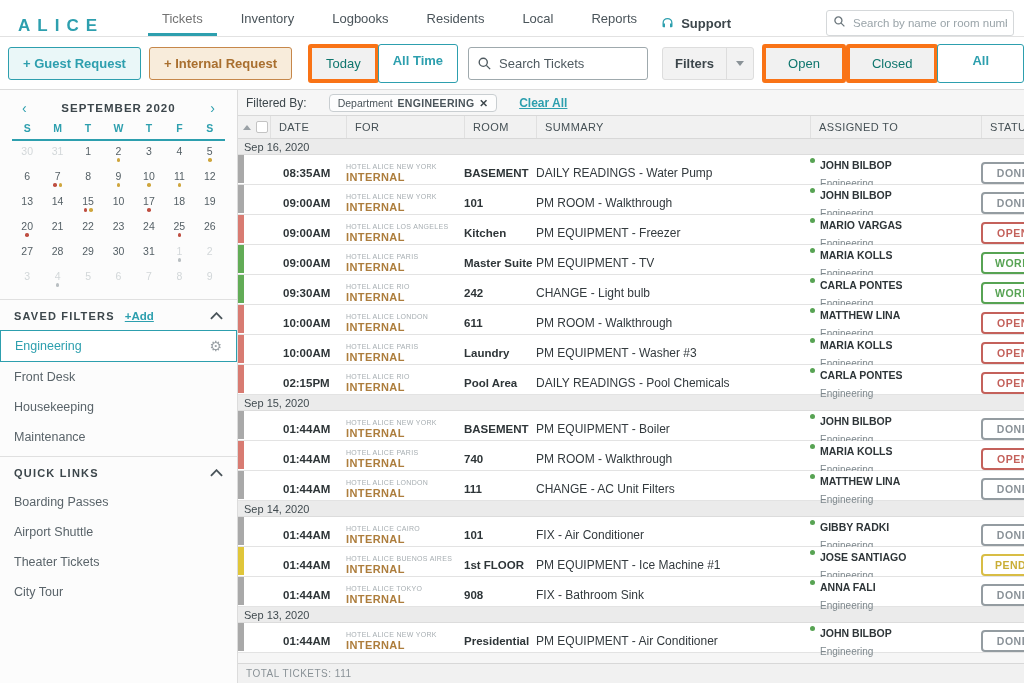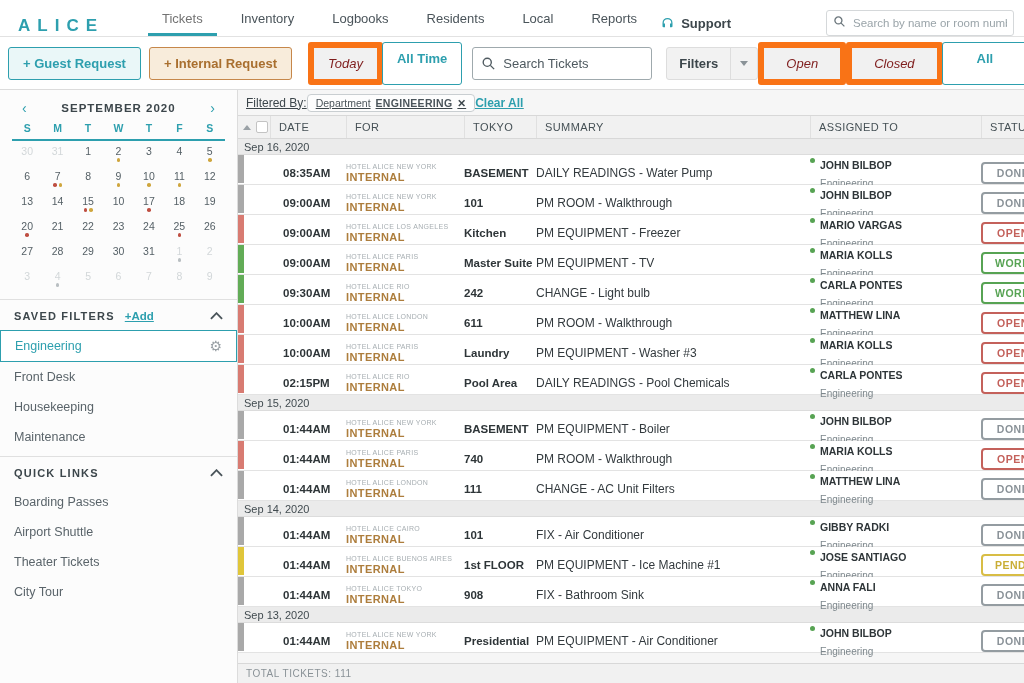--- a/index.html
+++ b/index.html
@@ -20,21 +20,21 @@
   .searchbox input::placeholder { color:#9aa4a9; }
   .mag { position:absolute; left:7px; top:5px; }
 
   
   .toolbar { height:53px; background:#fff; border-bottom:1px solid #dcdcdc; display:flex; align-items:center; padding:0 0 0 8px; }
   .btn { font-size:13px; font-weight:bold; border-radius:3px; padding:8px 14px; cursor:pointer; white-space:nowrap; }
   .btn-guest { border:1px solid #2d9fae; background:#eaf7f8; color:#2d9fae; }
   .btn-internal { border:1px solid #c6874a; background:#f8ecdb; color:#a96f2f; margin-left:8px; }
   .seg { display:flex; margin-left:16px; }
   .seg .btn { border-radius:3px; }
-  .btn-gray { border:6px solid #f97316; background:#f1f1f1; color:#7f1d1d; font-weight:normal;font-style:italic; }
+  .btn-gray { border:4px solid #f97316; background:#f1f1f1; color:#0f766e; font-weight:normal; }
   .btn-teal-outline { border:1px solid #2d9fae; background:#fff; color:#2d9fae; margin-left:-1px; }
   .ticketsearch { position:relative; margin-left:10px; }
   .ticketsearch input { width:180px; height:33px; border:1px solid #9fa9ad; border-radius:3px; padding:0 8px 0 30px; font-size:13px; color:#4a545a; font-family:"Liberation Sans",sans-serif; }
   .ticketsearch input::placeholder { color:#4f5a60; }
   .ticketsearch .mag { top:9px; left:9px; }
   .filters { display:flex; margin-left:14px; border:1px solid #ddd; border-radius:3px; background:#f2f2f2; cursor:pointer; }
   .filters .flabel { font-size:13px; font-weight:bold; color:#3c464b; padding:8px 12px; border-right:1px solid #ddd; }
   .filters .fcaret { width:26px; display:flex; align-items:center; justify-content:center; }
   .caret-down { width:0; height:0; border-left:4px solid transparent; border-right:4px solid transparent; border-top:5px solid #8a9297; }
   .rightseg { margin-left:auto; display:flex; }
@@ -64,21 +64,21 @@
   .side-sec { border-top:1px solid #e0e0e0; margin-top:4px; }
   .side-head { display:flex; align-items:center; padding:10px 14px 8px 14px; }
   .side-title { font-size:11px; font-weight:bold; letter-spacing:1.2px; color:#3c464b; }
   .side-add { font-size:11.5px; font-weight:bold; color:#2d9fae; text-decoration:underline; margin-left:10px; cursor:pointer; }
   .side-collapse { margin-left:auto; cursor:pointer; }
   .side-item { font-size:12.5px; color:#5a646a; padding:8px 14px; cursor:pointer; }
   .side-item.selected { background:#fff; color:#2d9fae; border:1px solid #2d9fae; display:flex; align-items:center; }
   .gear { margin-left:auto; color:#9aa1a6; font-size:14px; font-family:"DejaVu Sans",sans-serif; line-height:1; cursor:pointer; }
 
   
-  .filterbar { height:25px; display:flex; align-items:center; padding:0 8px; gap:0;text-decoration:underline; }
+  .filterbar { height:25px; display:flex; align-items:center; padding:0 8px; gap:22px; }
   .fb-label { font-size:12px; color:#3c464b; }
   .chip { display:flex; align-items:center; gap:5px; border:1px solid #c9ced1; background:#fdfdfd; border-radius:4px; padding:2px 8px; font-size:10.5px; color:#4a545a; cursor:pointer; }
   .chip b { letter-spacing:.3px; }
   .chip .x { font-weight:bold; color:#3c464b; cursor:pointer; }
   .clearall { font-size:12px; font-weight:bold; color:#2d9fae; text-decoration:underline; cursor:pointer; }
 
   
   .thead { height:24px; background:#f1f1f1; border-top:1px solid #d8d8d8; border-bottom:1px solid #d8d8d8; display:grid; grid-template-columns:32px 76px 118px 72px 274px 171px 1fr; align-items:center; }
   .th { font-size:11px; color:#45505 5; color:#455055; letter-spacing:.4px; padding-left:8px; border-left:1px solid #e0e0e0; height:100%; display:flex; align-items:center; }
   .th:first-child { border-left:none; padding-left:5px; gap:5px; }
@@ -442,21 +442,21 @@
       <span class="clearall">Clear All</span>
     </div>
 
     <div class="thead">
       <div class="th">
         <span class="tri-up"></span>
         <span class="cb"></span>
       </div>
       <div class="th">DATE</div>
       <div class="th">FOR</div>
-      <div class="th">TOKYO</div>
+      <div class="th">ROOM</div>
       <div class="th">SUMMARY</div>
       <div class="th">ASSIGNED TO</div>
       <div class="th">STATUS</div>
     </div>
 
     <div class="rows" id="rows">
         <div class="grouphead">Sep 16, 2020</div>
         <div class="trow">
       <div class="rowbar gray"></div>
       <div class="c time">08:35AM</div>

